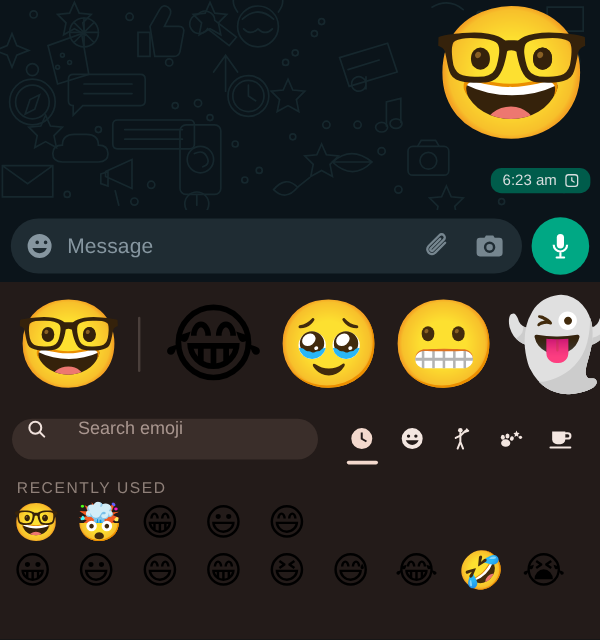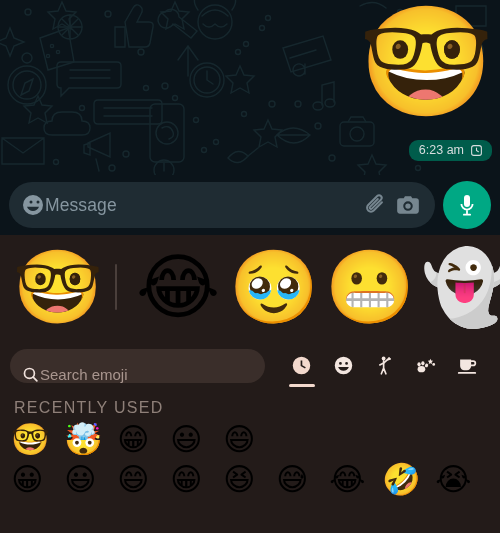--- a/index.html
+++ b/index.html
@@ -33,21 +33,21 @@
   .time-bubble .clock { display:block; }
 
   
   .input-bar {
     position:absolute; left:0; top:175px; width:500px; height:60px;
     display:flex; align-items:center; padding:0 9px; gap:8px;
     background:transparent;
   }
   .input-pill {
     flex:1; height:46px; background:#1f2c33; border-radius:25px;
-    display:flex; align-items:center; padding:0 14px 0 12px; 
+    display:flex; align-items:center; padding:0 14px 0 12px; gap:11px;
   }
   .smiley-btn { width:24px; height:24px; flex:none; }
   .msg-placeholder {
     flex:1; color:#8696a0; font-size:17.5px; letter-spacing:.1px;
   }
   .pill-icon { width:26px; height:26px; flex:none; opacity:.85; }
   .pill-icon.cam { margin-left:6px; }
   .mic-btn {
     width:48px; height:48px; border-radius:50%;
     background:#00a884; display:flex; align-items:center; justify-content:center;
@@ -71,37 +71,37 @@
   .sug-divider {
     width:2px; height:46px; background:#4a3f3b; flex:none;
     margin:0 13px 0 9px; border-radius:1px;
   }
 
   .search-row {
     height:55px; display:flex; align-items:center; padding:0 12px 0 10px; gap:4px;
   }
   .search-box {
     width:255px; height:34px; background:#3a2e2a; border-radius:17px;
-    display:flex; align-items:flex-end; padding:0 12px; gap:1px; flex:none;
+    display:flex; align-items:flex-start; padding:0 12px; gap:26px; flex:none;
   }
   .search-ph { color:#a9968f; font-size:15px; }
 
   .cat-tabs { display:flex; align-items:center; flex:1; justify-content:space-around;
               padding-left:12px; height:100%; }
   .cat-tab {
     position:relative; width:40px; height:100%;
     display:flex; align-items:center; justify-content:center;
   }
   .cat-tab .bar {
     position:absolute; bottom:6px; left:50%; transform:translateX(-50%);
     width:26px; height:3px; border-radius:2px; background:#f3d9cd;
   }
 
   .sec-label {
-    color:#8f8079; font-size:16px; letter-spacing:1.3px;
+    color:#8f8079; font-size:13px; letter-spacing:1.3px;
     padding:6px 0 2px 14px; font-weight:400;
   }
   .emoji-grid { display:flex; padding-left:11px; }
   .grid-em {
     font-size:31px; line-height:1; width:53px; height:40px; flex:none;
     display:flex; align-items:center; justify-content:flex-start;
     font-family:"DejaVu Sans", sans-serif;
   }
 </style>
 </head>

